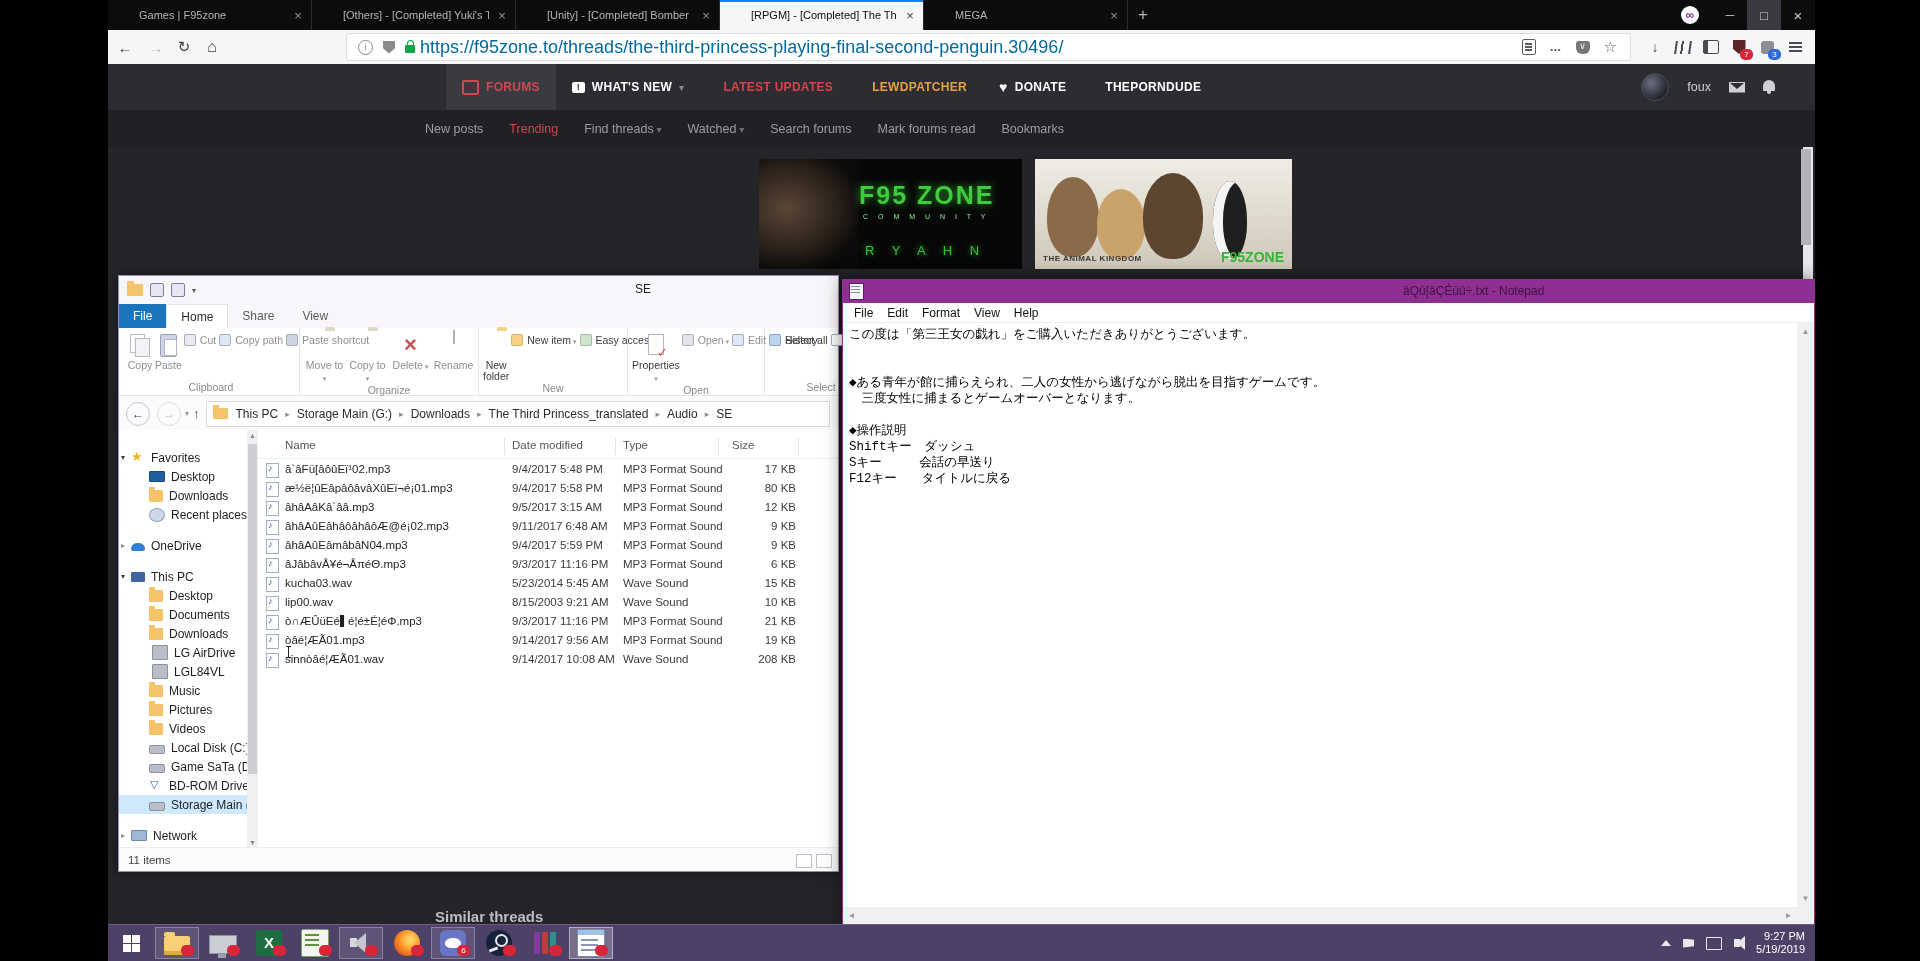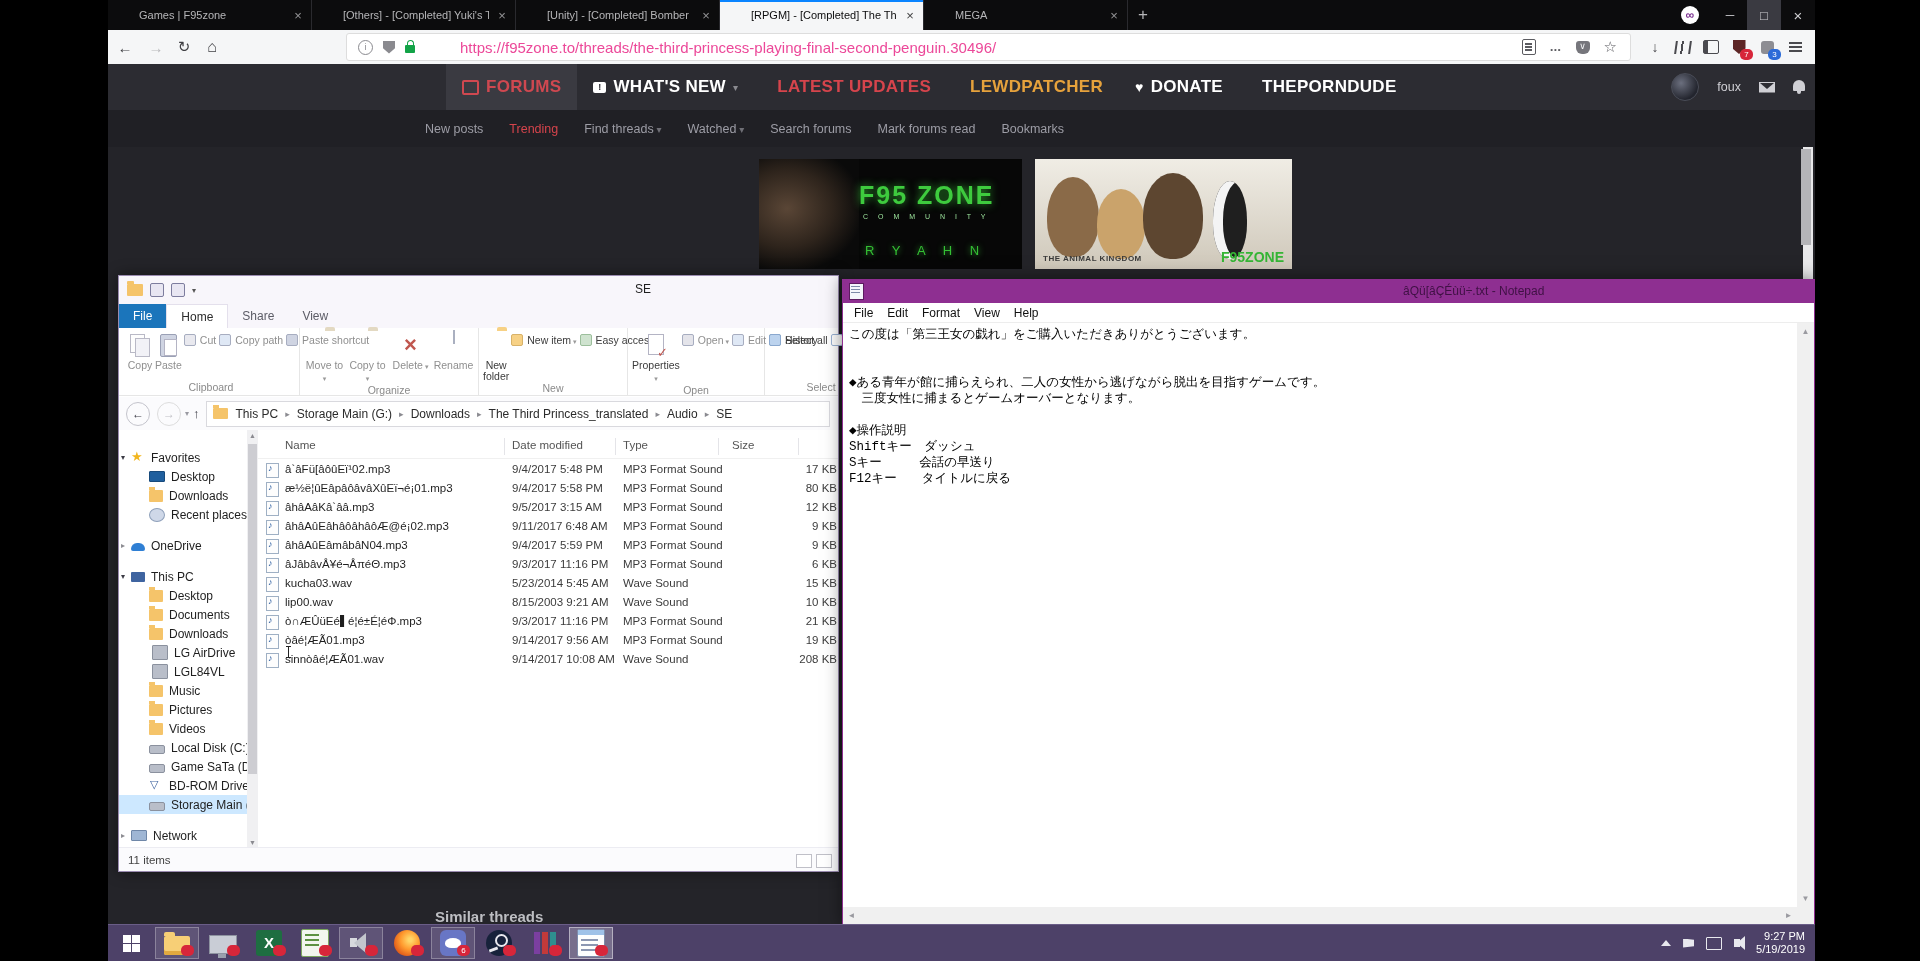--- a/index.html
+++ b/index.html
@@ -31,49 +31,49 @@
   .nb-back{width:34px;} .nb-back::before{content:"←";} .nb-fwd{color:#b9b9bc;} .nb-fwd::before{content:"→";}
   .nb-reload::before{content:"↻";} .nb-home::before{content:"⌂";font-size:16px;}
   #urlbar{flex:1;height:26px;margin:0 10px 0 120px;background:#fff;border:1px solid #ddd;border-radius:3px;
           display:flex;align-items:center;padding:0 6px;min-width:0;}
   .ub-ic{flex:0 0 auto;margin:0 5px;}
   .ic-info{width:13px;height:13px;border:1px solid #8a8a8f;border-radius:50%;color:#8a8a8f;font-size:9px;line-height:13px;text-align:center;}
   .ic-info::before{content:"i";}
   .ic-shield{width:12px;height:13px;background:#8a8a8f;clip-path:polygon(0 0,100% 0,100% 60%,50% 100%,0 60%);}
   .ic-lock{width:10px;height:8px;background:#12a347;border-radius:1px;position:relative;margin-top:4px;}
   .ic-lock::before{content:"";position:absolute;left:1.5px;top:-5px;width:5px;height:5px;border:1.5px solid #12a347;border-bottom:none;border-radius:4px 4px 0 0;}
-  #url-text{flex:1;font-size:15px;color:#ec4899;white-space:nowrap;overflow:hidden;min-width:0;margin-left:40px;}
+  #url-text{flex:1;font-size:18px;color:#0369a1;white-space:nowrap;overflow:hidden;min-width:0;}
   .pa{flex:0 0 auto;margin:0 7px;color:#5b5b60;font-size:13px;}
   .pa-reader{width:12px;height:14px;border:1px solid #5b5b60;border-radius:2px;position:relative;}
   .pa-reader::before{content:"";position:absolute;left:2px;top:3px;width:7px;height:1.5px;background:#5b5b60;box-shadow:0 3px 0 #5b5b60,0 6px 0 #5b5b60;}
   .pa-dots::before{content:"•••";font-size:8px;letter-spacing:1px;}
   .pa-pocket{width:14px;height:13px;background:#76767c;border-radius:3px 3px 6px 6px;color:#f5f6f7;font-size:9px;text-align:center;line-height:11px;}
   .pa-pocket::before{content:"∨";}
   .pa-star::before{content:"☆";font-size:15px;}
   #toolbar-right{display:flex;align-items:center;margin-right:6px;}
   .tbi{width:28px;height:28px;display:flex;align-items:center;justify-content:center;color:#4a4a4f;font-size:14px;position:relative;}
   .tbi-dl::before{content:"↓";font-weight:bold;}
   .tbi-lib::before{content:"";width:12px;height:13px;border-left:2px solid #4a4a4f;border-right:2px solid #4a4a4f;background:linear-gradient(90deg,transparent 4px,#4a4a4f 4px,#4a4a4f 6px,transparent 6px);transform:skewX(-8deg);}
   .tbi-side::before{content:"";width:14px;height:12px;border:1.5px solid #4a4a4f;border-radius:2px;background:linear-gradient(90deg,#4a4a4f 4px,transparent 4px);}
   .tbi-ext1::before{content:"";width:13px;height:14px;background:#5d2626;clip-path:polygon(0 0,100% 0,100% 60%,50% 100%,0 60%);}
   .tbi-ext2::before{content:"";width:13px;height:13px;background:#8d8d93;border-radius:3px;}
   .badge{position:absolute;bottom:1px;right:0;min-width:11px;height:11px;border-radius:5px;font-size:8px;color:#fff;
          display:flex;align-items:center;justify-content:center;padding:0 1px;}
   .badge.red{background:#d7263a;} .badge.blue{background:#2c6bd8;}
   .tbi-menu::before{content:"";width:13px;height:2px;background:#4a4a4f;box-shadow:0 4px 0 #4a4a4f,0 8px 0 #4a4a4f;margin-bottom:8px;}
   
   #fheader{position:absolute;left:0;top:64px;width:100%;height:46px;background:#2c2c32;display:flex;align-items:stretch;padding-left:338px;box-sizing:border-box;}
-  .fnav{display:flex;align-items:center;gap:7px;padding:0 16px;font-size:17px;font-weight:bold;letter-spacing:.3px;white-space:nowrap;}
+  .fnav{display:flex;align-items:center;gap:7px;padding:0 16px;font-size:12px;font-weight:bold;letter-spacing:.3px;white-space:nowrap;}
   .fnav.boxed{background:#3a3a41;}
   .fnav.caret::after{content:"▾";color:#8a8a90;font-size:10px;}
   .fic-chat{width:13px;height:11px;border:2px solid currentColor;border-radius:2px;}
   .fic-speech{width:13px;height:11px;background:#fff;border-radius:2px;color:#2c2c32;font-size:9px;font-weight:bold;text-align:center;line-height:11px;}
   .fic-speech::before{content:"!";}
   .fic-heart::before{content:"♥";font-size:14px;}
-  #fuser{margin-left:auto;display:flex;align-items:center;gap:18px;padding-right:10px;color:#cfcfd4;}
+  #fuser{margin-left:auto;display:flex;align-items:center;gap:18px;padding-right:40px;color:#cfcfd4;}
   #avatar{width:26px;height:26px;border-radius:50%;background:radial-gradient(circle at 35% 35%,#6b6f7e,#23252e 70%);border:1px solid #494c57;}
   #username{font-size:12.5px;}
   .uic-mail::before{content:"";display:block;width:16px;height:11px;background:#cfcfd4;clip-path:polygon(0 0,100% 0,100% 100%,0 100%);}
   .uic-mail{position:relative;} .uic-mail::after{content:"";position:absolute;left:1px;top:1px;border-left:7px solid transparent;border-right:7px solid transparent;border-top:6px solid #2c2c32;}
   .uic-bell::before{content:"";display:block;width:12px;height:11px;background:#cfcfd4;border-radius:6px 6px 1px 1px;}
   .uic-bell::after{content:"";display:block;width:4px;height:3px;background:#cfcfd4;border-radius:0 0 3px 3px;margin:0 auto;}
   #fsubnav{position:absolute;left:0;top:110px;width:100%;height:37px;background:#202025;display:flex;align-items:center;gap:26px;padding-left:317px;box-sizing:border-box;}
   .snav{font-size:12.5px;color:#9d9da6;white-space:nowrap;}
   .snav.active{color:#d6444c;font-weight:normal;}
   .snav.caret::after{content:" ▾";color:#6f6f76;font-size:10px;}
@@ -180,21 +180,21 @@
   #col-head{position:absolute;left:0;top:6px;width:100%;height:22px;border-bottom:1px solid #f0f0f0;font-size:11.5px;color:#555;padding-left:48px;}
   #col-head span{position:absolute;top:3px;}
   .ch-name{left:27px;} .ch-date{left:254px;} .ch-type{left:365px;} .ch-size{left:474px;}
   .ch-sep{position:absolute;top:2px;width:1px;height:17px;background:#e4e4e8;}
   .cs1{left:246px;} .cs2{left:357px;} .cs3{left:460px;} .cs4{left:540px;}
   #file-rows{position:absolute;left:0;top:31px;width:100%;}
   .frow{height:19px;position:relative;font-size:11.5px;color:#1e1e1e;}
   .frow span{position:absolute;top:2px;white-space:nowrap;overflow:hidden;}
   .f-ic{left:8px;top:3px;width:11px;height:13px;background:#fdfdfd;border:1px solid #9fb0c4;}
   .f-ic::before{content:"♪";position:absolute;left:1px;top:-1px;font-size:9px;color:#2f5fa0;}
-  .f-name{left:27px;width:218px;} .f-date{left:254px;width:110px;color:#3c3c3c;} .f-type{left:365px;width:100px;color:#3c3c3c;} .f-size{left:438px;width:100px;text-align:right;color:#3c3c3c;padding-left:41px;}
+  .f-name{left:27px;width:218px;} .f-date{left:254px;width:110px;color:#3c3c3c;} .f-type{left:365px;width:100px;color:#3c3c3c;} .f-size{left:438px;width:100px;text-align:right;color:#3c3c3c;}
   #ibeam{position:absolute;left:30px;top:216px;width:1px;height:12px;background:#222;}
   #ibeam::before,#ibeam::after{content:"";position:absolute;left:-2px;width:5px;height:1px;background:#222;}
   #ibeam::after{bottom:0;}
   #ex-status{position:absolute;left:0;bottom:0;width:100%;height:24px;background:#fbfbfd;border-top:1px solid #ececf2;display:flex;align-items:center;font-size:11.5px;color:#444;padding-left:9px;box-sizing:border-box;}
   .view-toggles{position:absolute;right:6px;top:6px;display:flex;gap:4px;}
   .vt{width:14px;height:12px;border:1px solid #c0c0c8;background:#fff;}
   
   #notepad{position:absolute;left:734px;top:279px;width:973px;height:646px;background:#fff;border:1px solid #8e2f91;box-sizing:border-box;box-shadow:0 0 16px rgba(0,0,0,.5);}
   #np-title{position:absolute;left:0;top:0;width:100%;height:23px;background:#8e2f91;display:flex;align-items:center;}
   .np-ic{width:13px;height:15px;background:#f4f6fb;border:1px solid #5c1b60;margin-left:6px;position:relative;}

